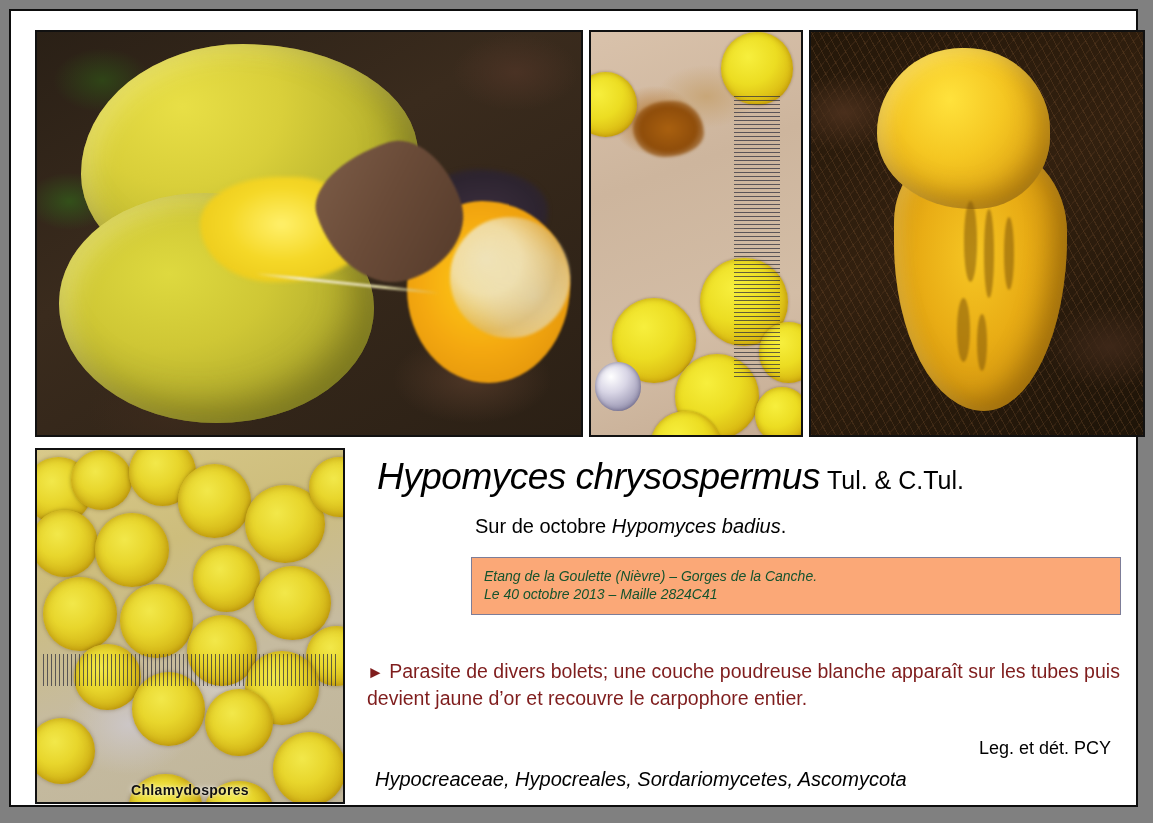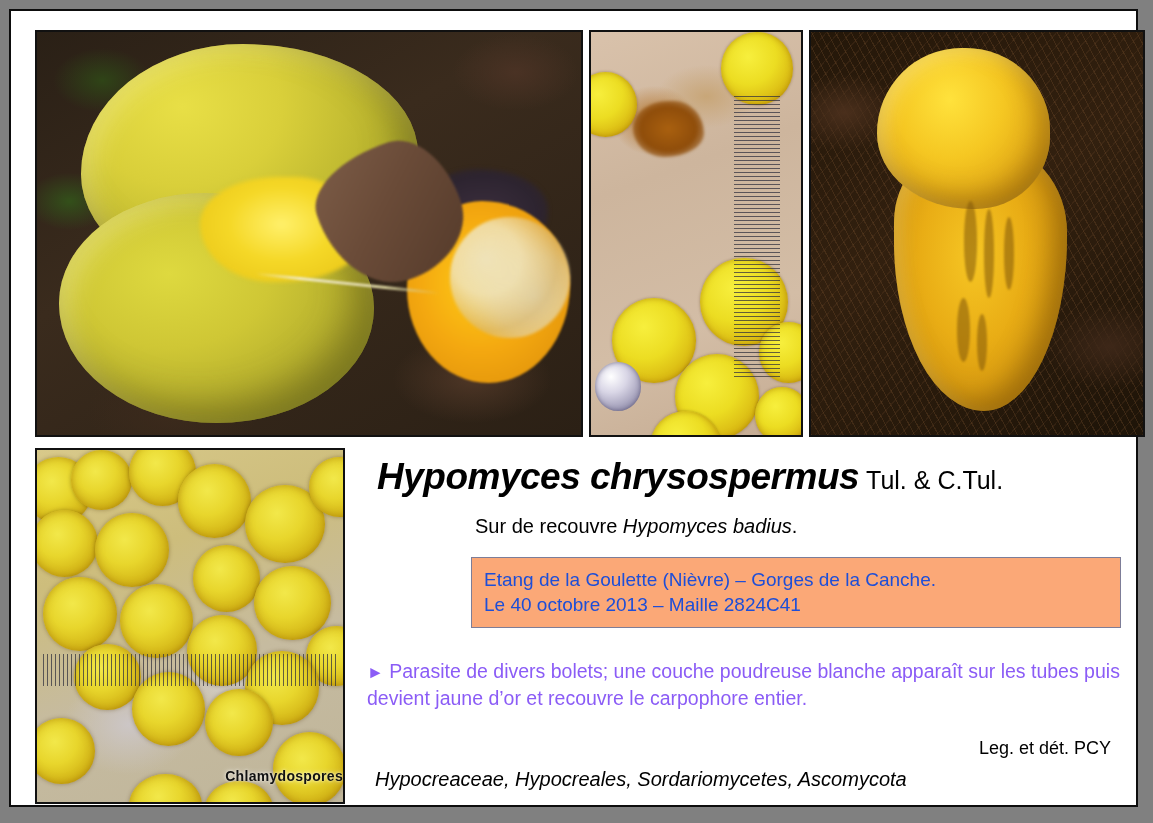--- a/index.html
+++ b/index.html
@@ -182,22 +182,22 @@
   .chlam {
     position: absolute;
     border-radius: 50%;
     background:
       radial-gradient(circle at 40% 36%, #f2e84a 0%, #e8d62c 38%, #d4b617 70%, #a8810a 100%);
     box-shadow: inset 0 0 9px rgba(150,100,0,.5), 0 0 4px rgba(80,55,0,.4);
   }
   #chlam-caption {
     position: absolute;
     left: 0; right: 0;
-    bottom: 18px;
-    text-align: right;
+    bottom: 4px;
+    text-align: center;
     font-size: 14px;
     font-weight: bold;
     color: #111111;
     text-shadow: 0 0 3px rgba(255,255,255,.75), 0 0 6px rgba(255,255,255,.6);
     letter-spacing: .3px;
   }
 
   
   #text-column {
     position: absolute;
@@ -206,21 +206,21 @@
   }
 
   #title-line {
     position: absolute;
     left: 18px; top: 12px;
     width: 760px;
     white-space: nowrap;
   }
   #species-name {
     font-size: 37px;
-    font-weight: bold;
+    font-weight: normal;
     font-style: italic;
     color: #000000;
     letter-spacing: -0.5px;
     margin-top: 6px;
   }
   #species-authority {
     font-size: 25px;
     font-style: normal;
     font-weight: normal;
     color: #000000;
@@ -239,33 +239,34 @@
   #locality-box {
     position: absolute;
     left: 112px; top: 113px;
     width: 650px;
     padding: 9px 12px 10px 12px;
     box-sizing: border-box;
     background: #fba877;
     border: 1px solid #7d7d98;
   }
   #locality-box .loc-line {
-    font-size: 19px;
-    color: #1d4ed8;
+    font-size: 14px;
+    color: #14532d;
     line-height: 1.32;
     white-space: nowrap;
+    font-style: italic;
   }
 
   #ecology-note {
     position: absolute;
     left: 8px; top: 214px;
     width: 770px;
     font-size: 19.5px;
     line-height: 1.38;
-    color: #8b5cf6;
+    color: #7f1d1d;
   }
   #ecology-note .arrow-marker { font-size: 17px; }
 
   #legit-line {
     position: absolute;
     left: 0; top: 294px;
     width: 752px;
     text-align: right;
     font-size: 18px;
     color: #000000;
@@ -358,21 +359,21 @@
         <div id="chlam-caption">Chlamydospores</div>
       </div>
     </div>
 
     <div id="text-column">
 
       <div id="title-line">
         <span id="species-name">Hypomyces chrysospermus</span><span id="species-authority">Tul. &amp; C.Tul.</span>
       </div>
 
-      <div id="host-line"><span>Sur de recouvre </span><span class="host-taxon">Hypomyces badius</span><span>.</span></div>
+      <div id="host-line"><span>Sur de octobre </span><span class="host-taxon">Hypomyces badius</span><span>.</span></div>
 
       <div id="locality-box">
         <div class="loc-line">Etang de la Goulette (Nièvre) – Gorges de la Canche.</div>
         <div class="loc-line">Le 40 octobre 2013 – Maille 2824C41</div>
       </div>
 
       <div id="ecology-note"><span class="arrow-marker">►</span><span> Parasite de divers bolets; une couche poudreuse blanche apparaît sur les tubes puis devient jaune d’or et recouvre le carpophore entier.</span></div>
 
       <div id="legit-line">Leg. et dét. PCY</div>
 

